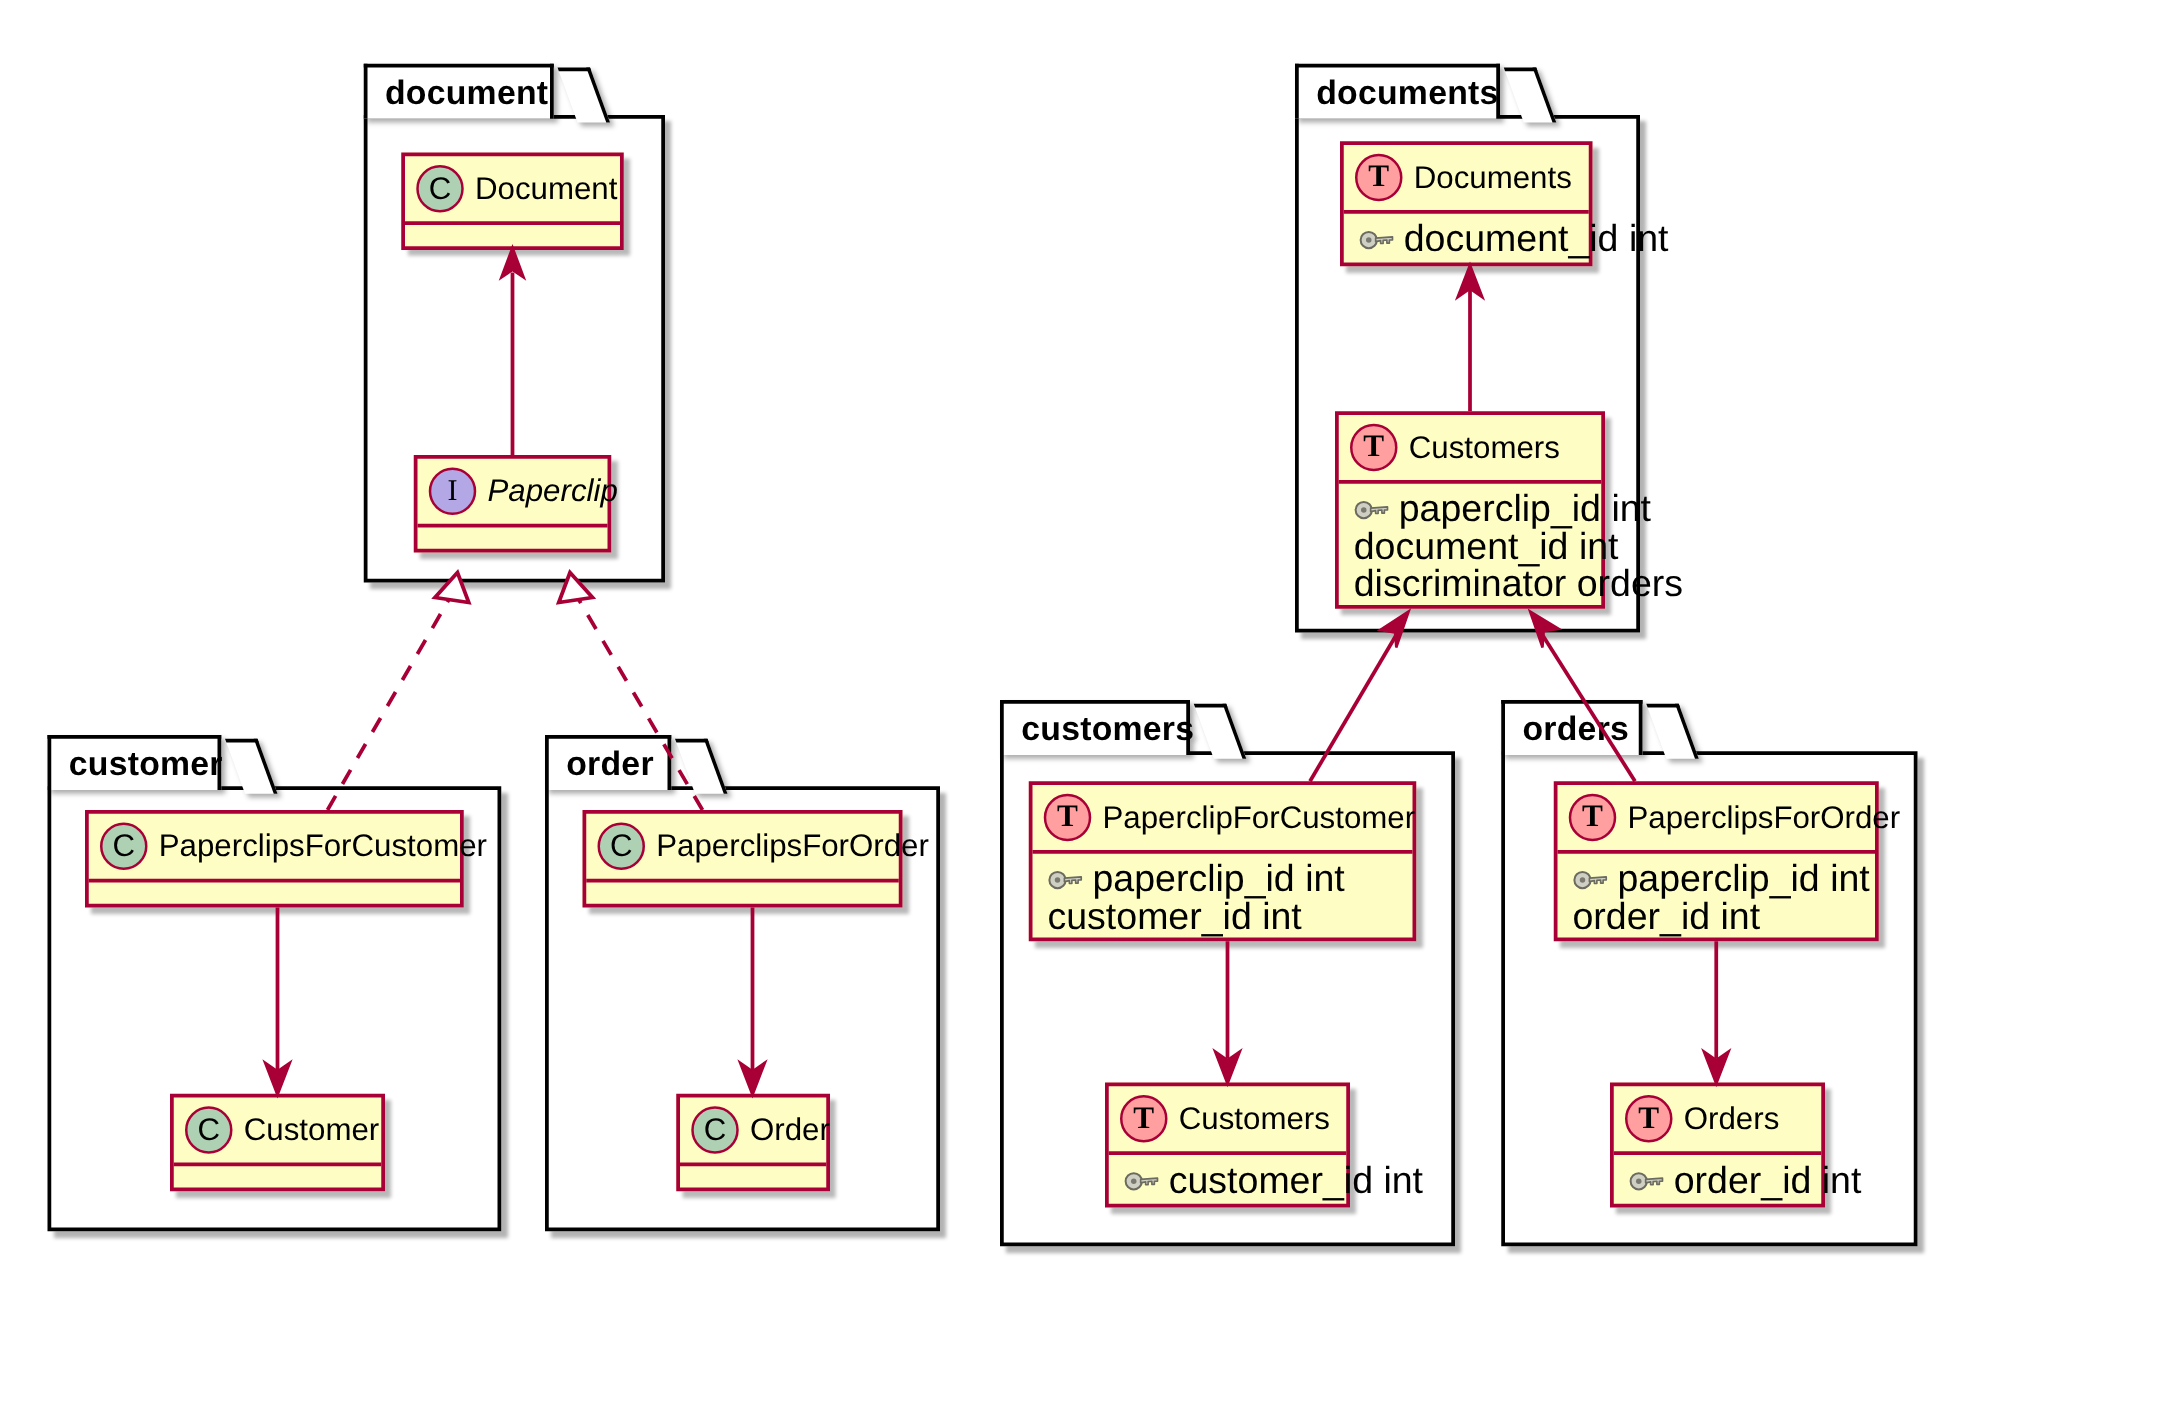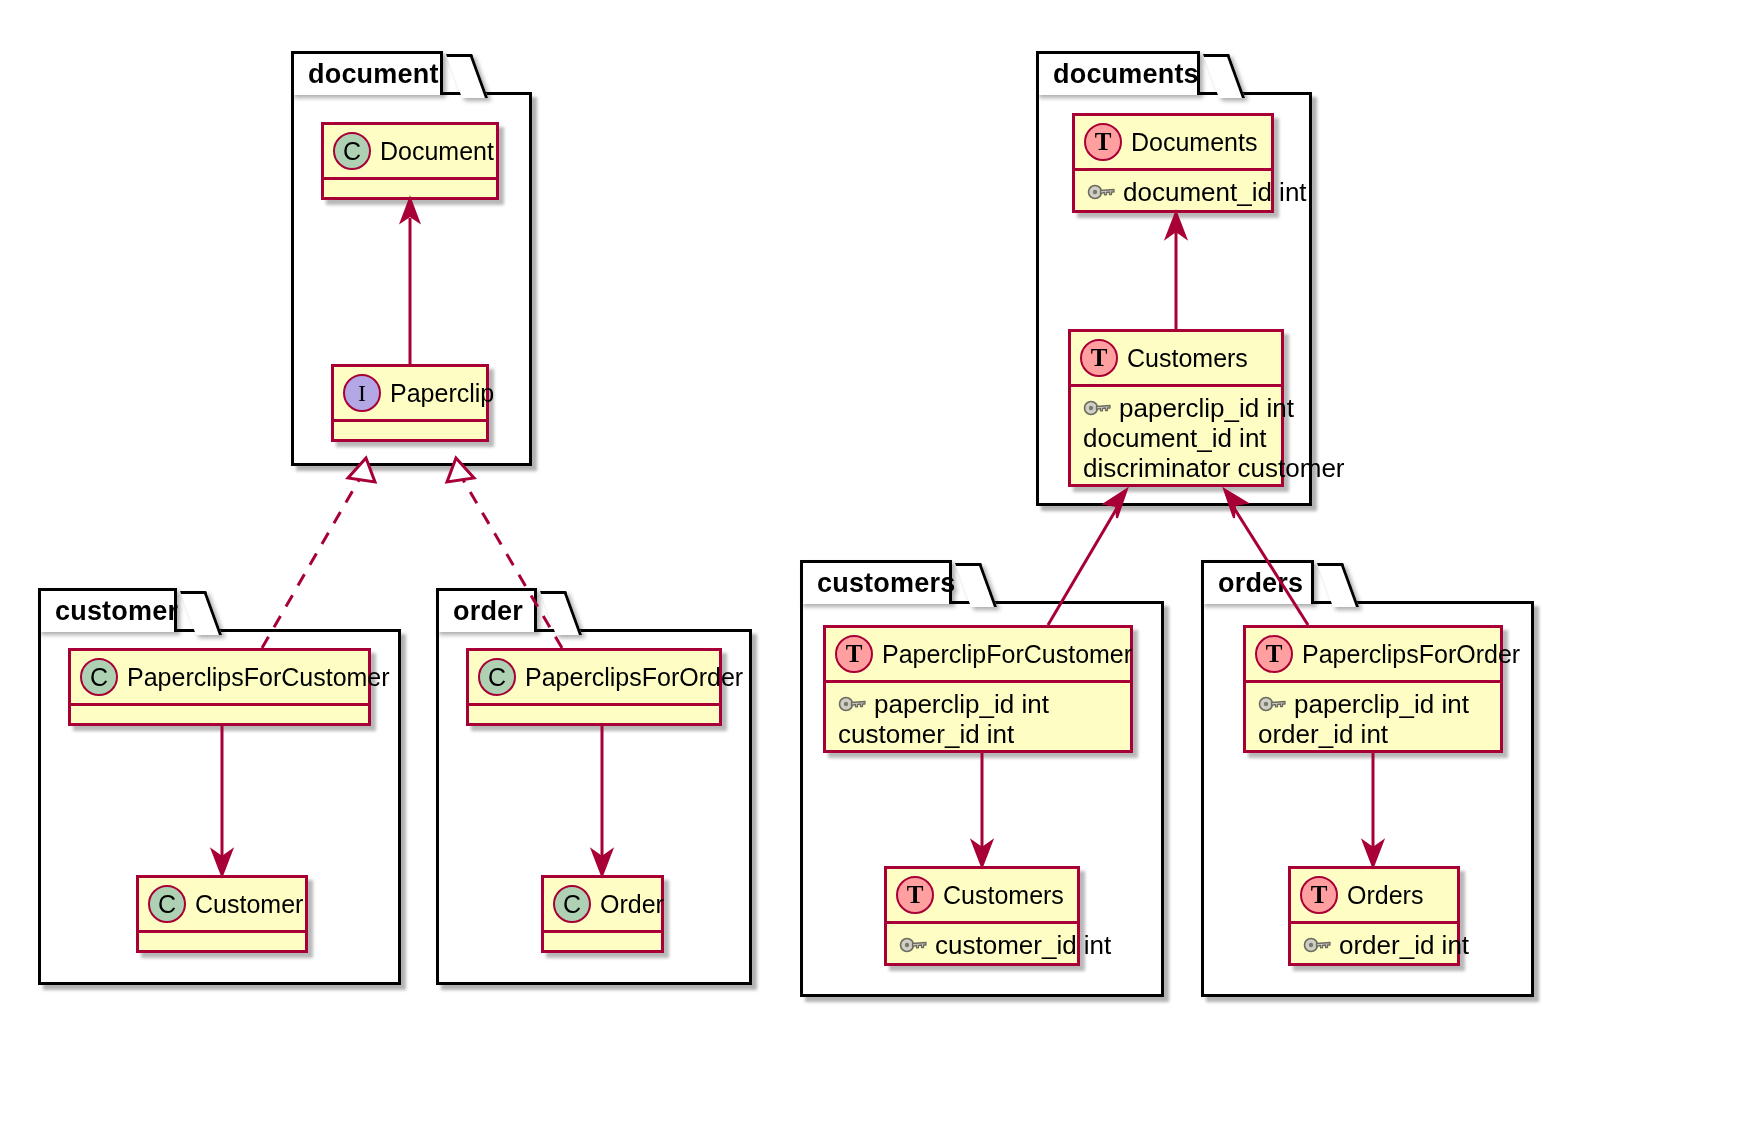--- a/index.html
+++ b/index.html
@@ -88,31 +88,31 @@
     padding: 7px 14px 7px 9px;
     border-bottom: 3px solid #a80036;
     box-sizing: border-box;
   }
   .node-title {
     font-size: 25px;
     color: #000000;
     white-space: nowrap;
     margin-left: 9px;
   }
-  .node-title.italic { }
+  .node-title.italic { font-style: italic; }
   .node-body {
     padding: 6px 12px 8px 12px;
     box-sizing: border-box;
   }
   .node-body.empty { height: 17px; padding: 0; }
 
   .attr {
     display: flex;
     align-items: flex-start;
-    font-size: 26px;
+    font-size: 30px;
     color: #000000;
     line-height: 30px;
     white-space: nowrap;
   }
   .attr-text { margin-left: 0; }
 
   
   .badge {
     width: 38px;
     height: 38px;
@@ -298,21 +298,21 @@
             <circle cx="8" cy="12" r="2.2" fill="#7a7a70"></circle>
             <path d="M13.5 10.5 L27 9.5 L27 12 L24.5 12 L24.5 14.5 L22.5 14.5 L22.5 12 L19.5 12.3 L19.5 14.8 L17.5 14.8 L17.5 12.5 L13.5 13.3 Z" fill="#cfcfc4" stroke="#6b6b60" stroke-width="1.3" stroke-linejoin="round"></path>
           </svg>
         </span>
         <span class="attr-text">paperclip_id int</span>
       </div>
       <div class="attr">
         <span class="attr-text">document_id int</span>
       </div>
       <div class="attr">
-        <span class="attr-text">discriminator customer</span>
+        <span class="attr-text">discriminator orders</span>
       </div>
     </div>
   </div>
 
   <div class="package" style="left:800px; top:560px; width:364px; height:437px;">
     <div class="pkg-tab" style="width:152px;">
       <span class="pkg-tab-label">customers</span>
       <div class="pkg-tab-slant" style="left:152px;"></div>
     </div>
     <div class="pkg-body" style="top:41px; width:364px; height:396px;"></div>

